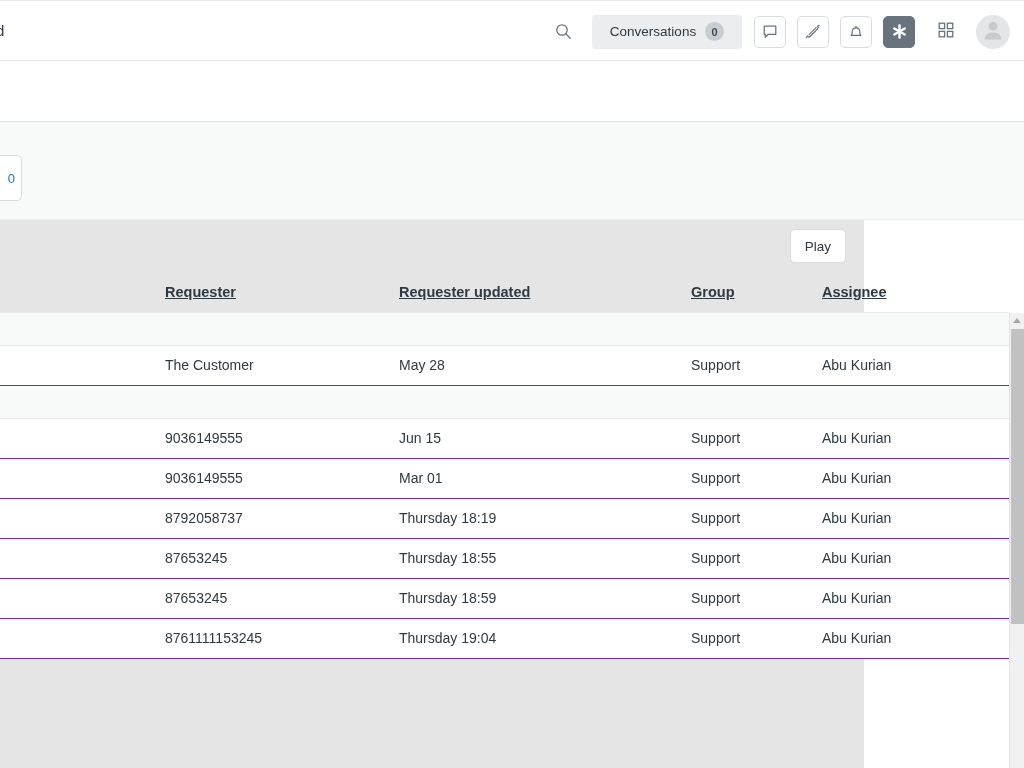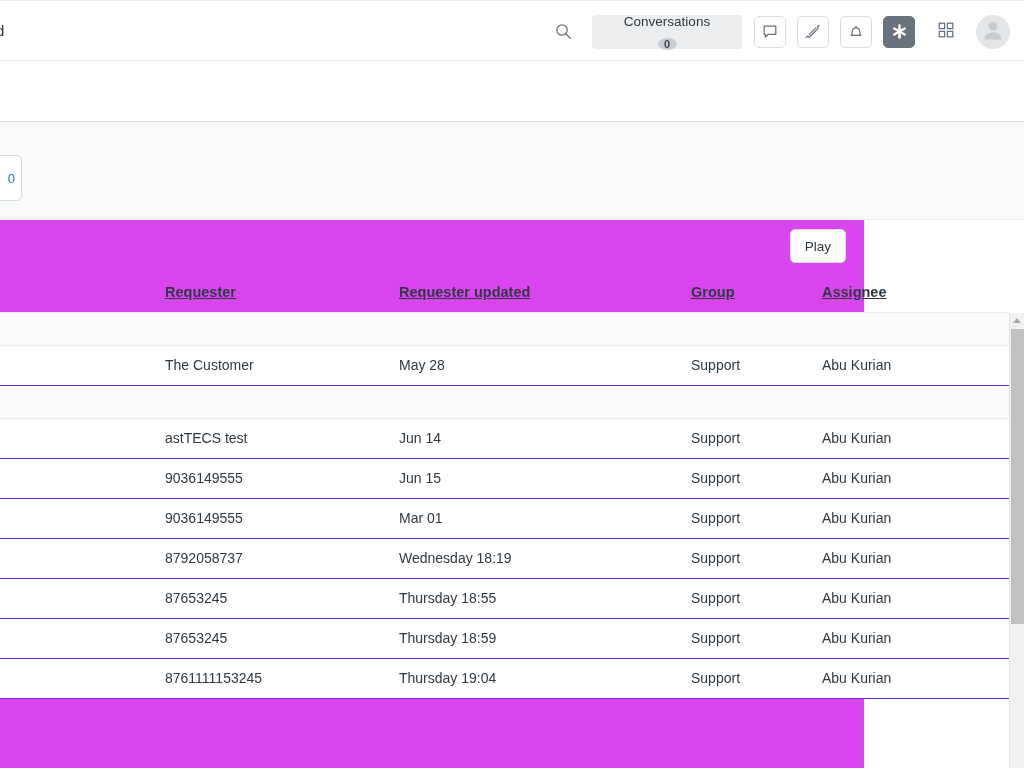--- a/index.html
+++ b/index.html
@@ -67,21 +67,20 @@
     background: #ebedef;
     border-radius: 4px;
     display: flex;
     align-items: center;
     justify-content: center;
     gap: 9px;
     padding: 0 14px;
     margin-left: 9px;
     margin-right: 12px;
     cursor: pointer;
-    flex-direction: column;
   }
   .conv-pill-label {
     font-size: 13.5px;
     color: #2f3941;
     white-space: nowrap;
   }
   .conv-badge {
     min-width: 19px; height: 19px;
     border-radius: 50%;
     background: #c9cdd1;
@@ -173,21 +172,21 @@
     white-space: nowrap;
     overflow: hidden;
   }
 
   
   .content {
     position: absolute;
     left: 0; top: 220px;
     width: 864px;
     height: 548px;
-    background: #d946ef;
+    background: #e5e5e5;
   }
 
   .toolbar-row {
     position: relative;
     height: 52px;
   }
 
   .play-btn {
     position: absolute;
     right: 18px;
@@ -418,43 +417,36 @@
               <td>The Customer</td>
               <td>May 28</td>
               <td>Support</td>
               <td>Abu Kurian</td>
             </tr>
             <tr class="sep">
               <td colspan="5"></td>
             </tr>
             <tr class="data-row">
               <td></td>
-              <td>astTECS test</td>
-              <td>Jun 14</td>
-              <td>Support</td>
-              <td>Abu Kurian</td>
-            </tr>
-            <tr class="data-row">
-              <td></td>
               <td>9036149555</td>
               <td>Jun 15</td>
               <td>Support</td>
               <td>Abu Kurian</td>
             </tr>
             <tr class="data-row">
               <td></td>
               <td>9036149555</td>
               <td>Mar 01</td>
               <td>Support</td>
               <td>Abu Kurian</td>
             </tr>
             <tr class="data-row">
               <td></td>
               <td>8792058737</td>
-              <td>Wednesday 18:19</td>
+              <td>Thursday 18:19</td>
               <td>Support</td>
               <td>Abu Kurian</td>
             </tr>
             <tr class="data-row">
               <td></td>
               <td>87653245</td>
               <td>Thursday 18:55</td>
               <td>Support</td>
               <td>Abu Kurian</td>
             </tr>

